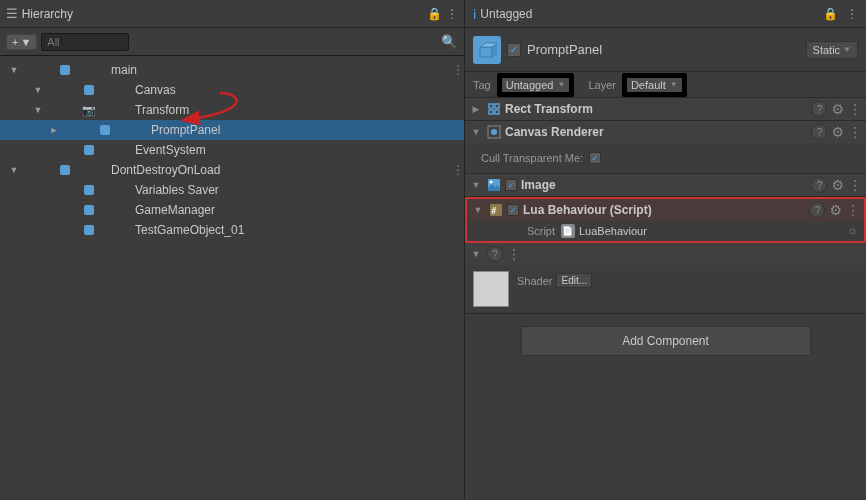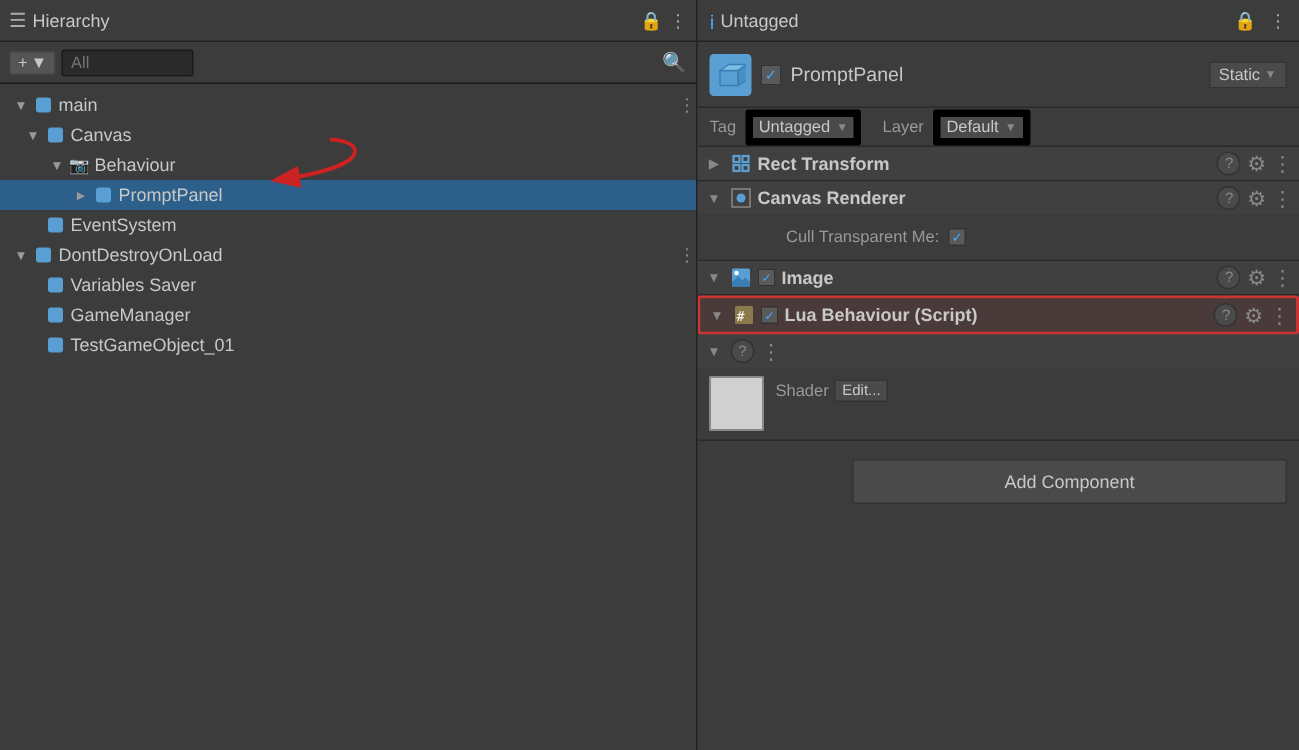--- a/index.html
+++ b/index.html
@@ -80,27 +80,28 @@
     }
 
     .tree-item {
       height: 20px;
       display: flex;
       align-items: center;
       padding-left: 8px;
       cursor: pointer;
       user-select: none;
       position: relative;
+      gap: 36px;
     }
 
     .tree-item.selected {
       background: #2c5f8a;
     }
 
-    .tree-indent-1 { padding-left: 16px; }
+    .tree-indent-1 { padding-left: 32px; }
     .tree-indent-2 { padding-left: 32px; }
     .tree-indent-3 { padding-left: 48px; }
 
     .tree-arrow {
       width: 12px;
       height: 12px;
       display: inline-flex;
       align-items: center;
       justify-content: center;
       font-size: 9px;
@@ -436,21 +437,21 @@
       color: #c8c8c8;
       font-size: 10px;
       padding: 1px 4px;
       cursor: pointer;
     }
 
     
     .add-component-section {
       padding: 12px 8px;
       display: flex;
-      justify-content: flex-end;
+      justify-content: center;
     }
 
     .add-component-btn {
       width: 290px;
       height: 30px;
       background: #4a4a4a;
       border: 1px solid #333;
       color: #c8c8c8;
       font-size: 12px;
       cursor: pointer;
@@ -465,21 +466,20 @@
       height: 22px;
       display: flex;
       align-items: center;
       padding: 0 8px;
       gap: 6px;
     }
 
     .cull-label {
       font-size: 11px;
       color: #999;
-      margin-left: 43px;
     }
 
     .cull-checkbox {
       width: 12px;
       height: 12px;
       background: #5a5a5a;
       border: 1px solid #333;
       display: flex;
       align-items: center;
       justify-content: center;
@@ -538,21 +538,21 @@
         <span class="go-icon"></span>
       </span>
       <span class="tree-label">Canvas</span>
     </div>
 
     <div class="tree-item tree-indent-2">
       <span class="tree-arrow expanded"></span>
       <span class="tree-icon">
         <span style="color:#8ac;font-size:11px;">📷</span>
       </span>
-      <span class="tree-label">Behaviour</span>
+      <span class="tree-label">Transform</span>
     </div>
 
     <div class="tree-item tree-indent-3 selected">
       <span class="tree-arrow collapsed"></span>
       <span class="tree-icon">
         <span class="go-icon"></span>
       </span>
       <span class="tree-label">PromptPanel</span>
     </div>
 
@@ -716,20 +716,28 @@
             <rect x="1" y="1" width="12" height="12" fill="#8a7a4a" rx="1"></rect>
             <text x="2" y="11" font-size="9" fill="#fff" font-family="monospace">#</text>
           </svg>
         </span>
         <div class="comp-checkbox">✓</div>
         <span class="comp-title">Lua Behaviour (Script)</span>
         <div class="comp-help">?</div>
         <span class="comp-settings">⚙</span>
         <span class="comp-menu">⋮</span>
       </div>
+      <div class="script-row">
+        <span class="prop-label" style="width:80px;text-align:right;font-size:11px;color:#999;">Script</span>
+        <div style="display:flex;align-items:center;gap:4px;flex:1;">
+          <div class="script-icon">📄</div>
+          <span style="font-size:11px;color:#c8c8c8;">LuaBehaviour</span>
+        </div>
+        <span style="color:#888;font-size:12px;">○</span>
+      </div>
     </div>
 
     <div class="material-section">
       <div class="material-header">
         <span class="comp-expand">▼</span>
         <div class="comp-help">?</div>
         <span class="comp-menu">⋮</span>
       </div>
       <div class="material-body">
         <div class="material-preview" style="background:#d0d0d0;"></div>

